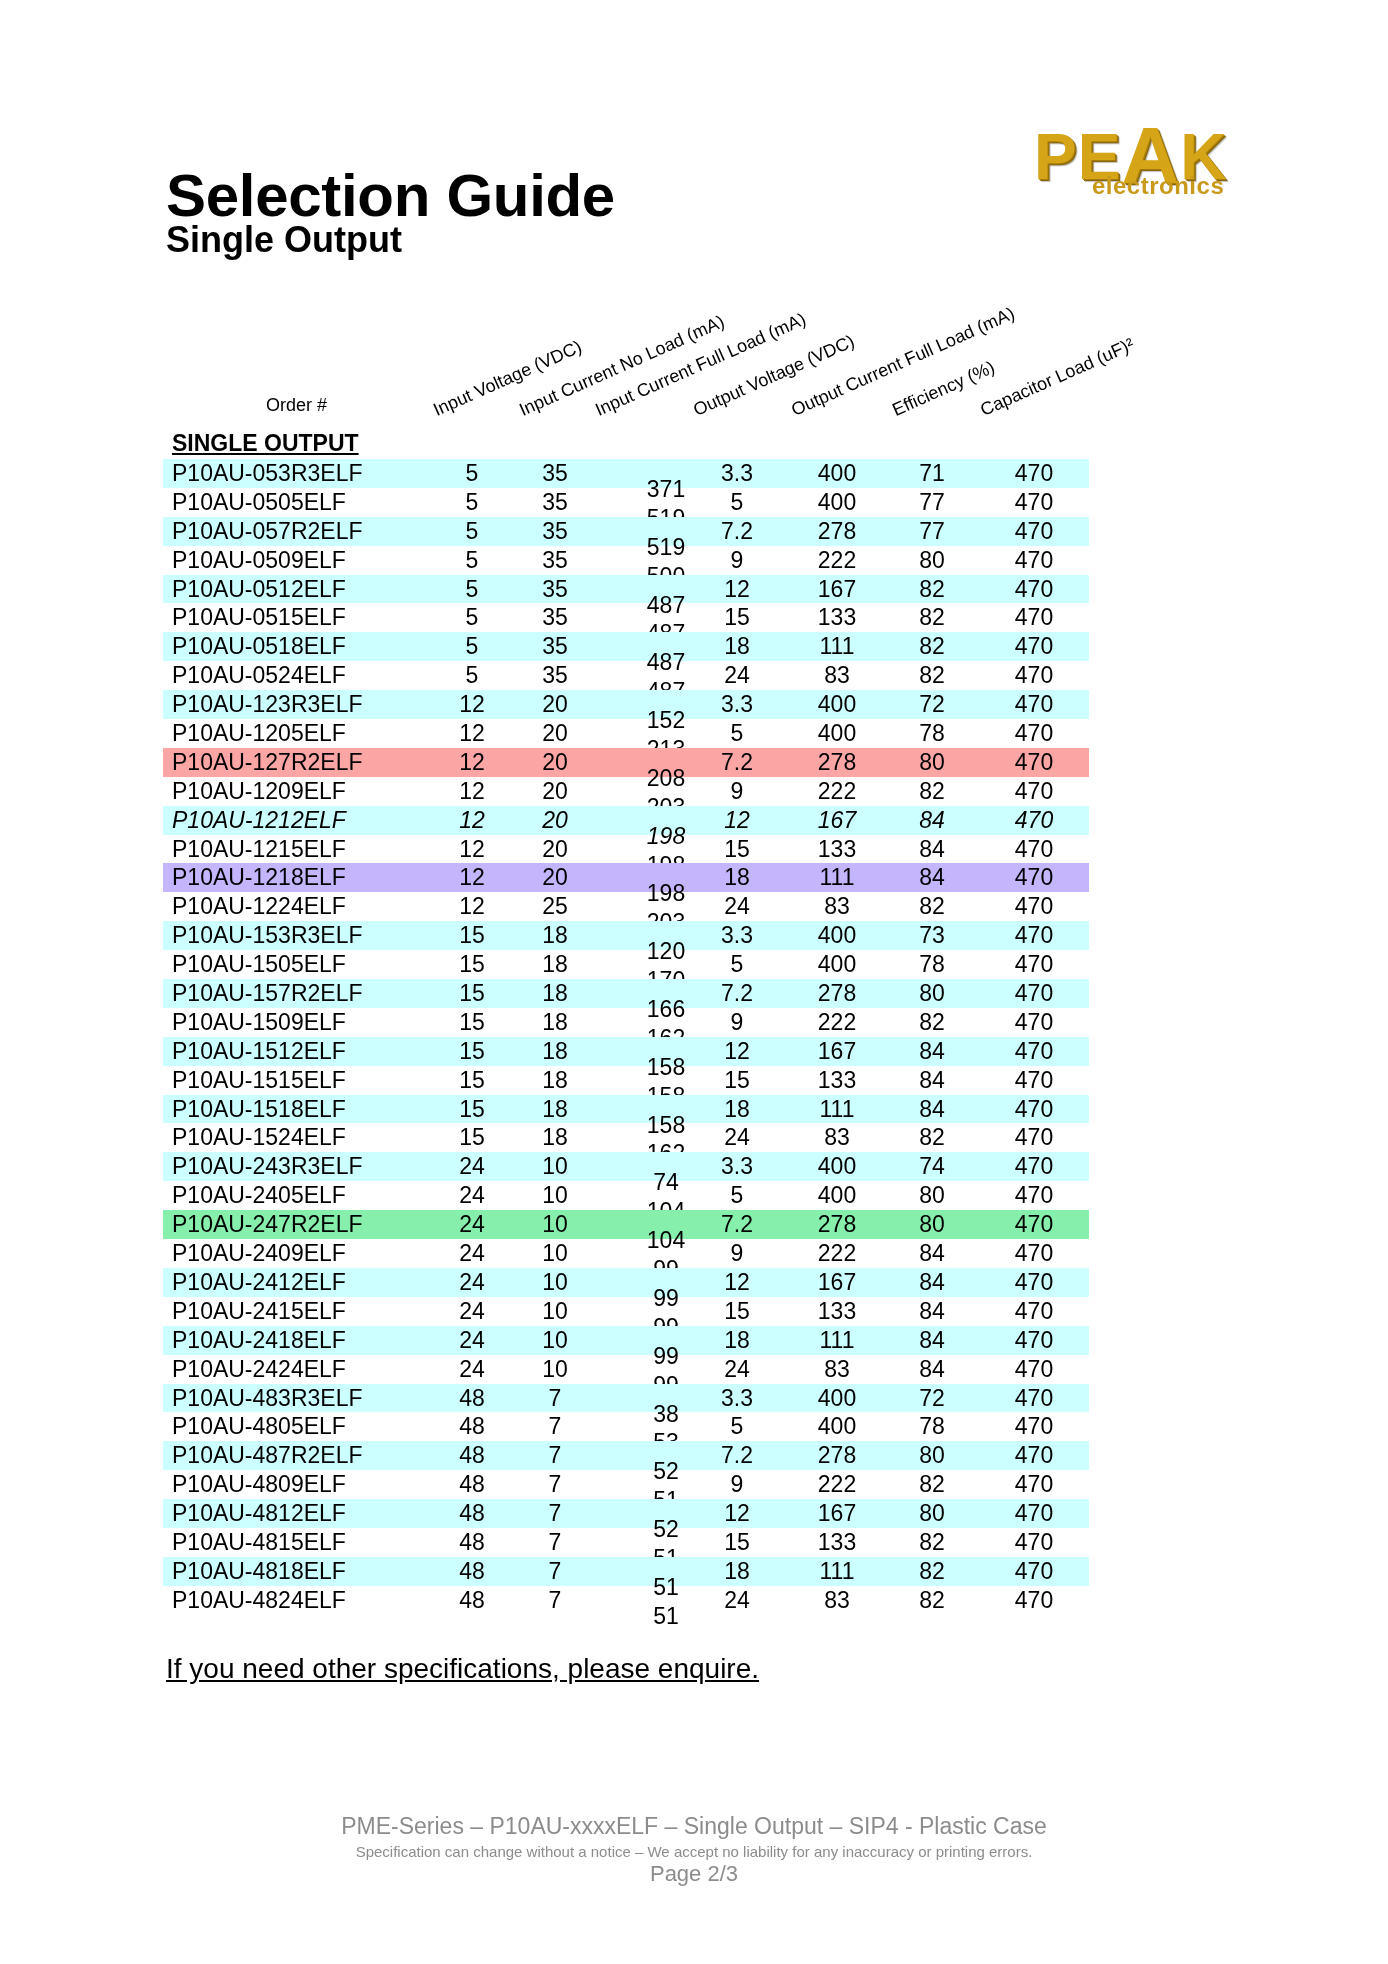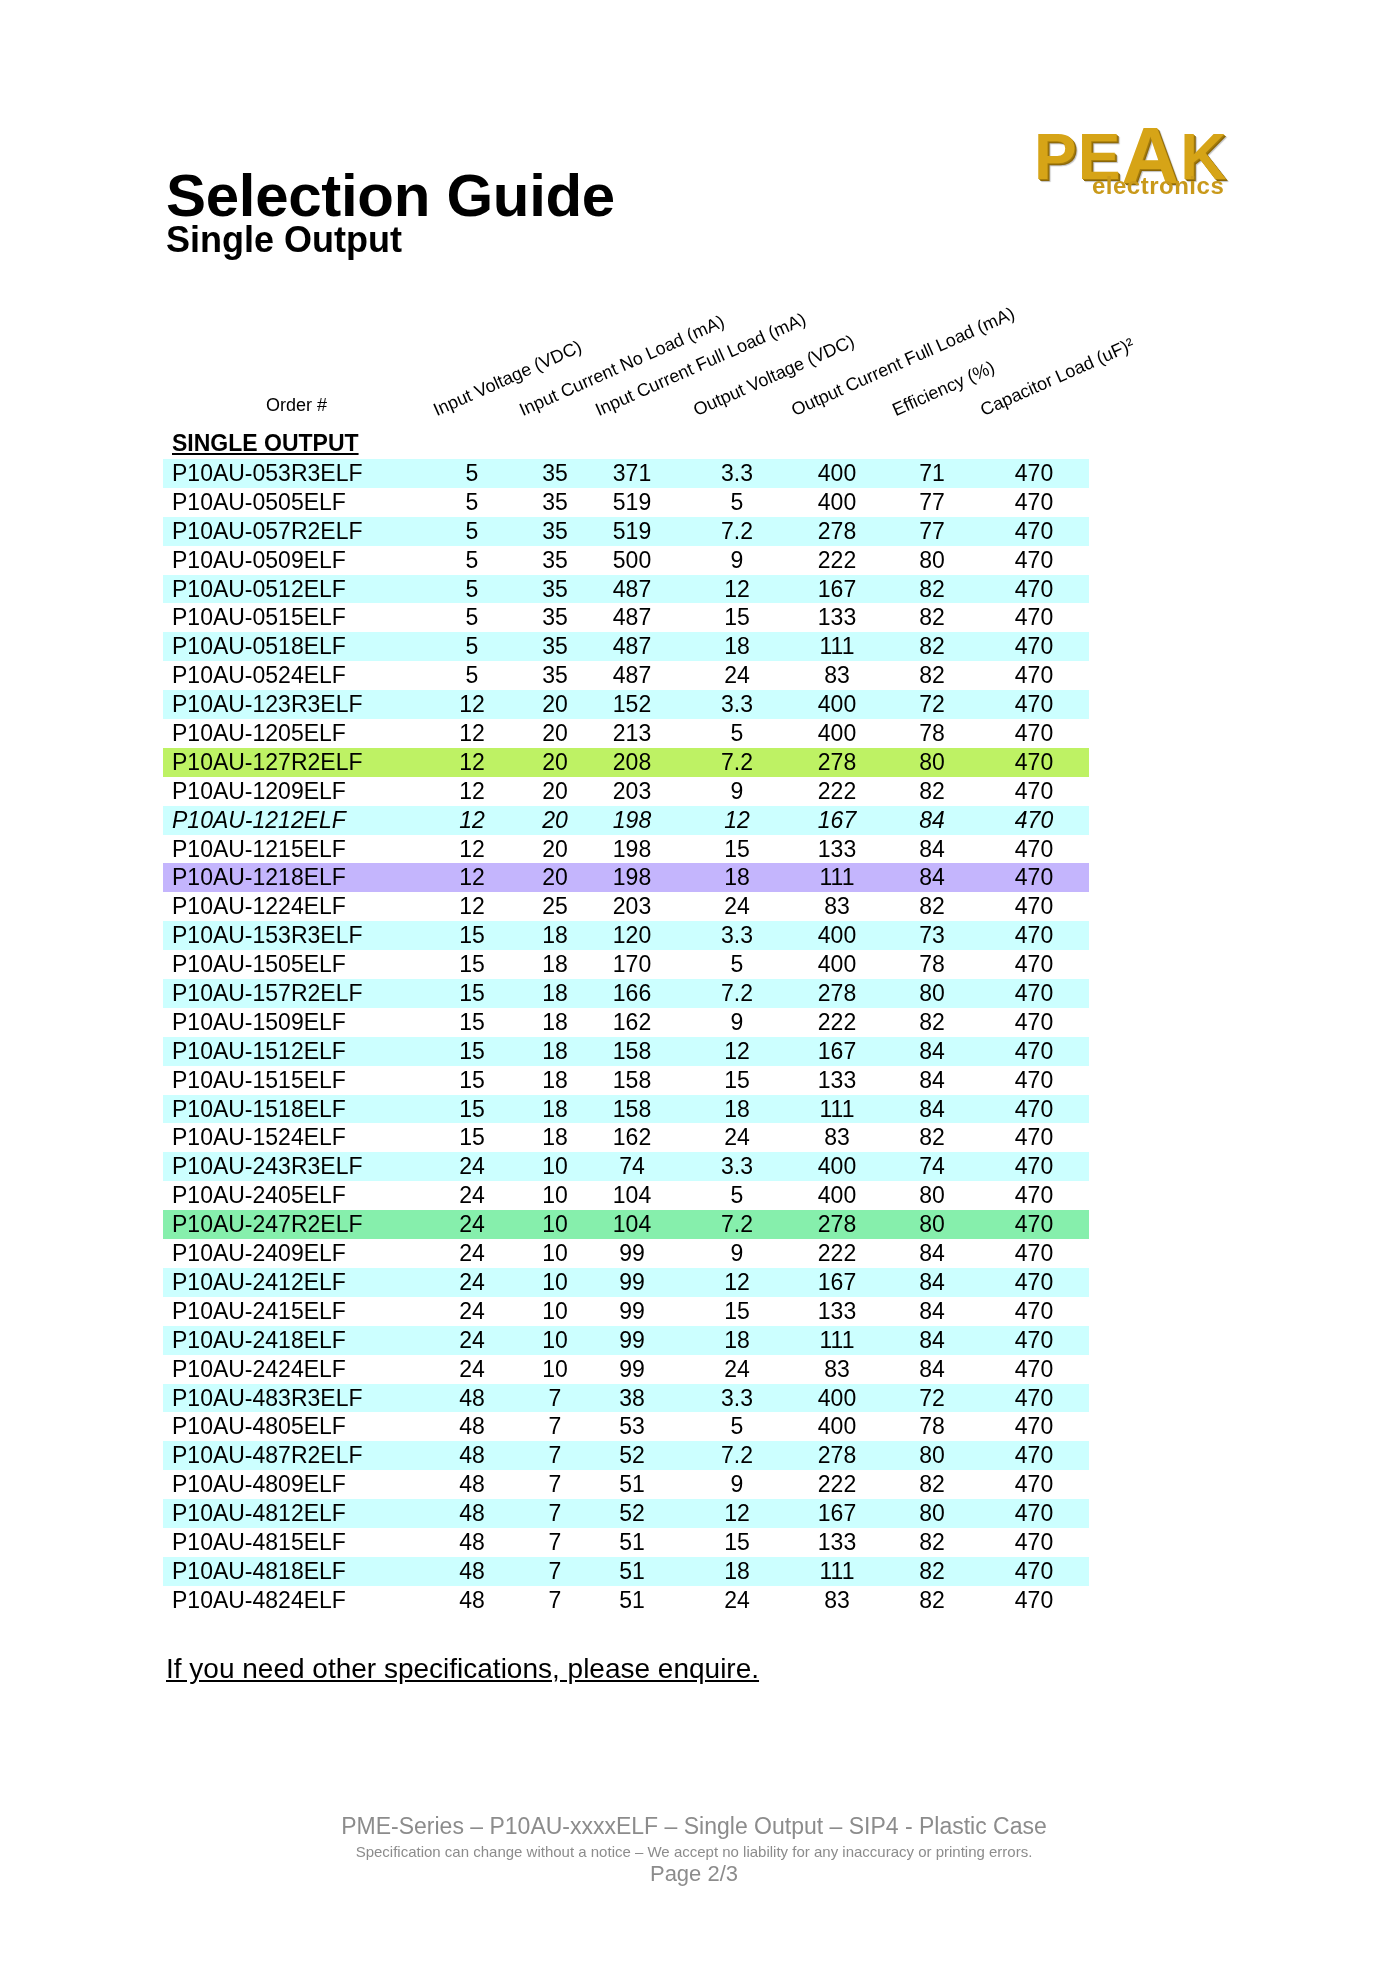--- a/index.html
+++ b/index.html
@@ -47,21 +47,21 @@
     .row {
       position: relative; height: 28.9px; display: block;
       font-size: 23px; line-height: 28.9px;
     }
     .row.shaded { background: #ccffff; }
     .cell { position: absolute; top: 0; white-space: nowrap; }
     .c0 { left: 9px; }
     .num { transform: translateX(-50%); }
     .c1 { left: 309px; }
     .c2 { left: 392px; }
-    .c3 { left: 469px; }
+    .c3 { left: 503px; margin-top: 16px; }
     .c4 { left: 574px; }
     .c5 { left: 674px; }
     .c6 { left: 769px; }
     .c7 { left: 871px; }
     .enquire {
       position: absolute; left: 166px; top: 1655px; font-size: 28px;
       text-decoration: underline; line-height: 1;
     }
     .footer {
       position: absolute; left: 0; width: 1388px; text-align: center; color: #8c8c8c;
@@ -189,21 +189,21 @@
     <div class="row">
       <span class="cell c0">P10AU-1205ELF</span>
       <span class="cell c1 num">12</span>
       <span class="cell c2 num">20</span>
       <span class="cell c3 num">213</span>
       <span class="cell c4 num">5</span>
       <span class="cell c5 num">400</span>
       <span class="cell c6 num">78</span>
       <span class="cell c7 num">470</span>
     </div>
-    <div class="row shaded" style="background: #bef264;">
+    <div class="row shaded" style="background: #fca5a5;">
       <span class="cell c0">P10AU-127R2ELF</span>
       <span class="cell c1 num">12</span>
       <span class="cell c2 num">20</span>
       <span class="cell c3 num">208</span>
       <span class="cell c4 num">7.2</span>
       <span class="cell c5 num">278</span>
       <span class="cell c6 num">80</span>
       <span class="cell c7 num">470</span>
     </div>
     <div class="row">

